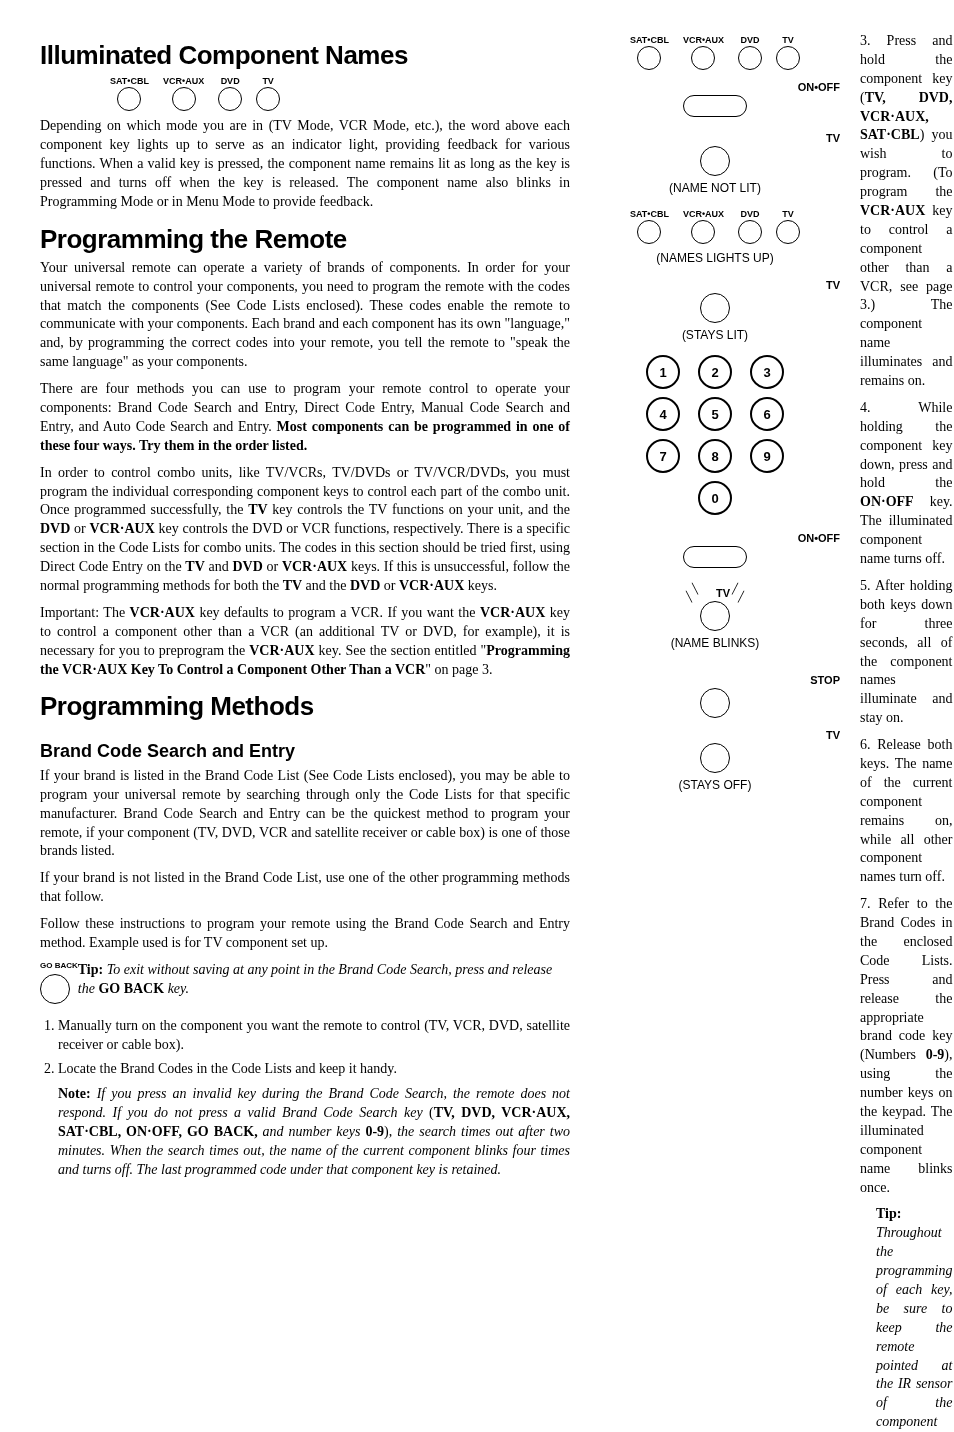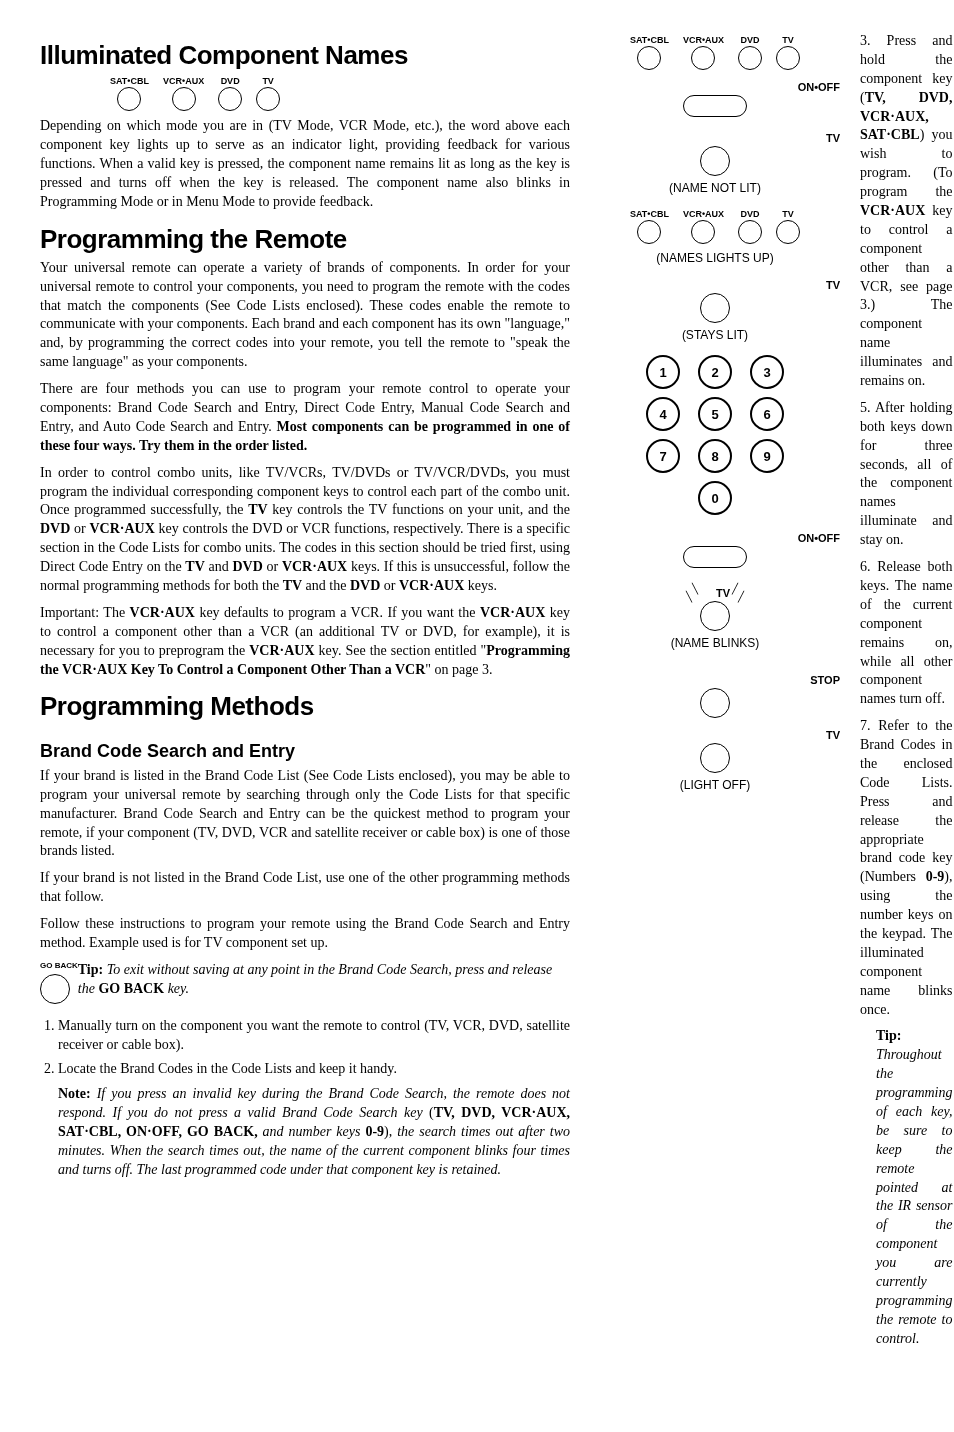--- a/index.html
+++ b/index.html
@@ -196,25 +196,26 @@
           <div class="circle-md" style="margin:0 auto;"></div>
         </div>
         <div class="caption">(NAME BLINKS)</div>
 
         <div style="height:10px;"></div>
         <div class="label-sm">STOP</div>
         <div class="circle-md" style="margin:0 auto;"></div>
         <div style="height:10px;"></div>
         <div class="label-sm">TV</div>
         <div class="circle-md" style="margin:0 auto;"></div>
-        <div class="caption">(LIGHT OFF)</div>
+        <div class="caption">(STAYS OFF)</div>
       </div>
 
       <div class="row2-right step-right">
         <p>3. Press and hold the component key (<b>TV, DVD, VCR·AUX, SAT·CBL</b>) you wish to program. (To program the <b>VCR·AUX</b> key to control a component other than a VCR, see page 3.) The component name illuminates and remains on.</p>
+        <p>4. While holding the component key down, press and hold the <b>ON·OFF</b> key. The illuminated component name turns off.</p>
         <p>5. After holding both keys down for three seconds, all of the component names illuminate and stay on.</p>
         <p>6. Release both keys. The name of the current component remains on, while all other component names turn off.</p>
         <p>7. Refer to the Brand Codes in the enclosed Code Lists. Press and release the appropriate brand code key (Numbers <b>0-9</b>), using the number keys on the keypad. The illuminated component name blinks once.</p>
         <p style="margin-left:16px;"><b>Tip:</b> <i>Throughout the programming of each key, be sure to keep the remote pointed at the IR sensor of the component you are currently programming the remote to control.</i></p>
 
       </div>
     </div>
 
   </div>
 </div>

